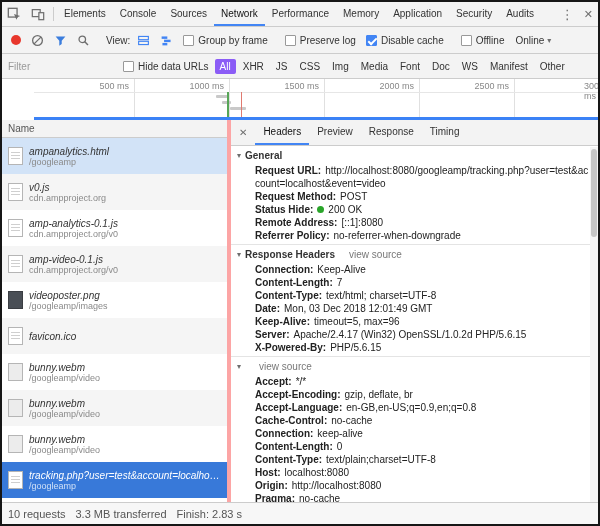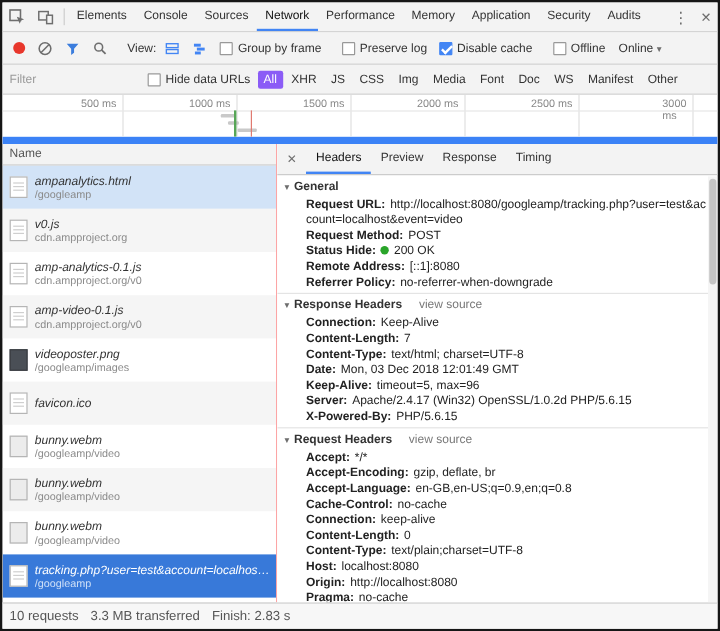--- a/index.html
+++ b/index.html
@@ -28,32 +28,32 @@
   .caret { font-size:8px; color:#6e6e6e; margin-left:3px; }
 
   
   .filterbar { height:25px; flex:0 0 25px; background:#f3f3f3; border-bottom:1px solid #ccc; display:flex; align-items:center; padding:0 6px; white-space:nowrap; overflow:hidden; }
   .filter-input { border:none; background:transparent; outline:none; font-family:inherit; font-size:10px; color:#333; width:110px; }
   .filter-input::placeholder { color:#999; }
   .ftype { padding:2px 5px; margin:0 1px; border-radius:2px; color:#333; cursor:pointer; }
   .ftype.active { background:#8b5cf6; color:#fff; }
 
   
-  .timeline { height:41px; flex:0 0 41px; position:relative; background:#fff; border-bottom:6px solid #3b82f6; overflow:hidden; }
+  .timeline { height:41px; flex:0 0 41px; position:relative; background:#fff; border-bottom:3px solid #3b82f6; overflow:hidden;margin-left:32px; }
   .grid-line { position:absolute; top:0; bottom:0; width:1px; background:#e0e0e0; }
   .tick-label { position:absolute; top:2px; transform:translateX(-100%); padding-right:3px; font-size:9px; color:#888; }
   .tl-hdiv { position:absolute; left:0; right:0; top:13px; height:1px; background:#e6e6e6; }
   .wf-bar { position:absolute; height:3px; background:#c9c9c9; border-radius:1px; }
   .wf-green-line { position:absolute; top:13px; bottom:0; width:2px; background:#57a657; }
   .wf-red-line { position:absolute; top:13px; bottom:0; width:1px; background:#e07a70; }
 
   
   .main { flex:1; display:flex; min-height:0; overflow:hidden; }
 
-  .left { width:229px; flex:0 0 229px; border-right:1px solid #fca5a5; display:flex; flex-direction:column; overflow:hidden; }
+  .left { width:229px; flex:0 0 229px; border-right:4px solid #fca5a5; display:flex; flex-direction:column; overflow:hidden; }
   .name-header { height:18px; flex:0 0 18px; line-height:18px; padding-left:6px; background:#f3f3f3; border-bottom:1px solid #ccc; color:#555; }
   .rows { flex:1; overflow:hidden; }
   .row { height:36px; display:flex; align-items:center; cursor:pointer; }
   .row:nth-child(even) { background:#f5f5f5; }
   .row.sel-light { background:#d2e3f7; }
   .row.sel-blue { background:#3879d9; }
   .file-icon { width:15px; height:18px; background:#fff; border:1px solid #b5b5b5; margin:0 6px; flex:0 0 15px; position:relative; }
   .file-icon.doc::before { content:""; position:absolute; left:2px; right:2px; top:4px; height:1px; background:#cfcfcf; box-shadow:0 3px 0 #cfcfcf, 0 6px 0 #cfcfcf; }
   .file-icon.thumb { background:#4a4f56; border-color:#3a3d42; }
   .file-icon.media { background:#ececec; }
@@ -335,21 +335,20 @@
           <div class="kv"><span class="hk">Content-Type:</span><span class="hv">text/html; charset=UTF-8</span></div>
           <div class="kv"><span class="hk">Date:</span><span class="hv">Mon, 03 Dec 2018 12:01:49 GMT</span></div>
           <div class="kv"><span class="hk">Keep-Alive:</span><span class="hv">timeout=5, max=96</span></div>
           <div class="kv"><span class="hk">Server:</span><span class="hv">Apache/2.4.17 (Win32) OpenSSL/1.0.2d PHP/5.6.15</span></div>
           <div class="kv"><span class="hk">X-Powered-By:</span><span class="hv">PHP/5.6.15</span></div>
         </div>
 
         <div class="section">
           <div class="section-title">
               <span class="tri">▾</span>
-              <span>Request Headers</span>
               <span class="view-source">view source</span>
             </div>
           <div class="kv"><span class="hk">Accept:</span><span class="hv">*/*</span></div>
           <div class="kv"><span class="hk">Accept-Encoding:</span><span class="hv">gzip, deflate, br</span></div>
           <div class="kv"><span class="hk">Accept-Language:</span><span class="hv">en-GB,en-US;q=0.9,en;q=0.8</span></div>
           <div class="kv"><span class="hk">Cache-Control:</span><span class="hv">no-cache</span></div>
           <div class="kv"><span class="hk">Connection:</span><span class="hv">keep-alive</span></div>
           <div class="kv"><span class="hk">Content-Length:</span><span class="hv">0</span></div>
           <div class="kv"><span class="hk">Content-Type:</span><span class="hv">text/plain;charset=UTF-8</span></div>
           <div class="kv"><span class="hk">Host:</span><span class="hv">localhost:8080</span></div>

